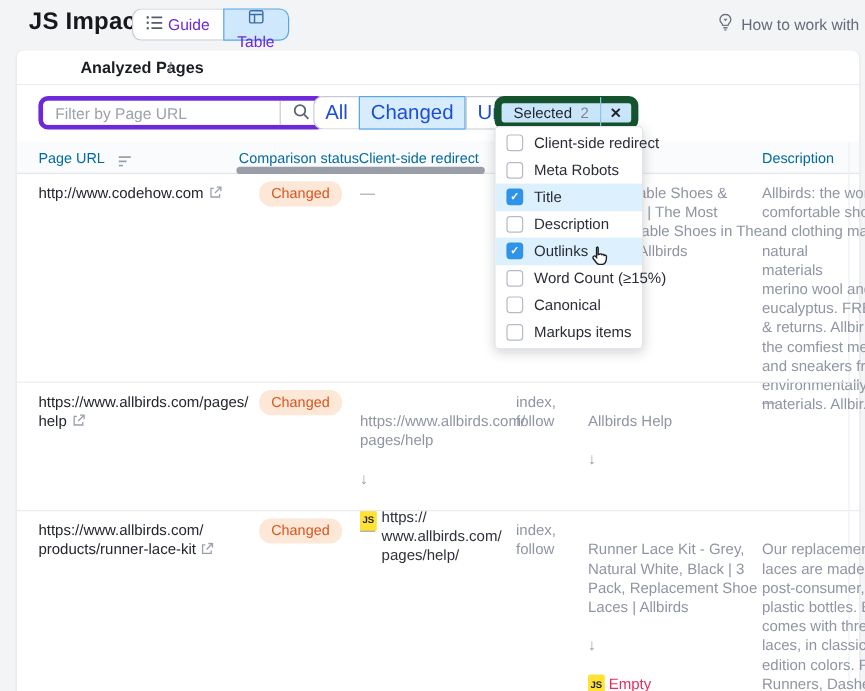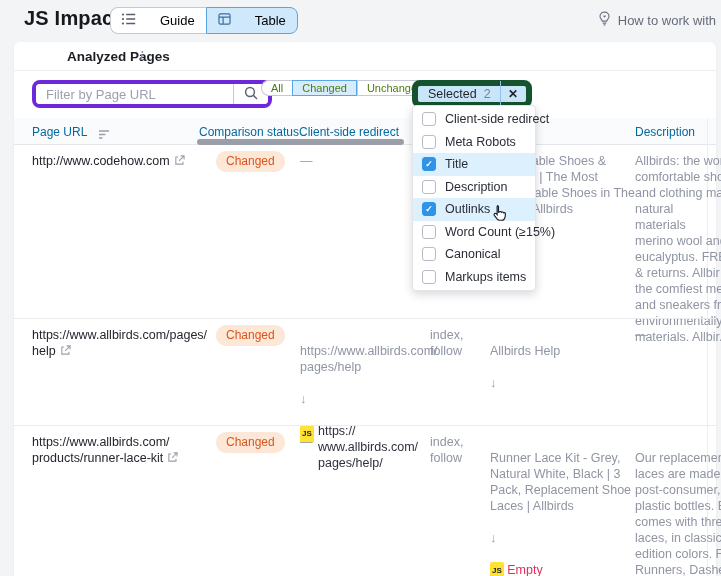--- a/index.html
+++ b/index.html
@@ -3,42 +3,42 @@
 <meta charset="utf-8">
 <style>
   * { margin:0; padding:0; box-sizing:border-box; }
   html,body { width:721px; height:576px; overflow:hidden; }
   body { position:relative; background:#f3f4f6; font-family:"Liberation Sans",sans-serif; color:#262932; }
 
   
   .topbar { position:absolute; left:0; top:0; width:721px; height:42px; }
   .app-title { position:absolute; left:24px; top:7px; font-size:20px; font-weight:bold; color:#17181d; letter-spacing:.2px; }
   .toggle { position:absolute; left:110px; top:7px; display:flex; height:27px; }
-  .tbtn { display:flex; align-items:center; gap:24px; padding:0 11px; font-size:13px; color:#000000;
+  .tbtn { display:flex; align-items:center; gap:4px; padding:0 11px; font-size:13px; color:#6d28d9;
           background:#fff; border:1px solid #c6c9d1; cursor:pointer; font-family:inherit;justify-content:space-between; }
   .tbtn:first-child { border-radius:8px 0 0 8px; border-right:none; }
   .tbtn:last-child { border-radius:0 8px 8px 0; }
-  .tbtn.active { background:#cfe8fb; border:1px solid #57a6e6; }
+  .tbtn.active { background:#cfe8fb; border:1px solid #57a6e6;flex-direction:column; }
   .help { position:absolute; right:5px; top:11px; display:flex; align-items:center; gap:6px; font-size:13px; color:#666b7a; cursor:pointer; }
 
   
   .card { position:absolute; left:14px; top:42px; width:702px; height:560px; background:#fff;
           border-radius:6px; box-shadow:0 1px 2px rgba(24,28,40,.08); }
   .panel-head { position:absolute; left:0; top:0; right:0; height:29px; border-bottom:1px solid #eceef1; }
   .panel-title { position:absolute; left:18px; top:7px; font-size:13.5px; font-weight:bold; color:#1b1d24;margin-left:35px; }
   .info { position:absolute; left:126px; top:7px; font-size:12px; color:#8b90a0; font-family:"Liberation Serif",serif; font-style:italic; font-weight:bold; }
 
   
   .searchbox { position:absolute; left:18px; top:38px; width:240px; height:28px; display:flex;
                border:4px solid #6d28d9; border-radius:8px; background:#fff; overflow:hidden; }
   .searchbox input { flex:1; border:none; outline:none; padding:0 10px; font-size:13px; color:#262932; font-family:inherit; }
   .searchbox input::placeholder { color:#9ba1ae; }
   .search-btn { width:35px; border:none; border-left:1px solid #c6c9d1; background:#fff; display:flex; align-items:center; justify-content:center; cursor:pointer; }
   .seg { position:absolute; left:247px; top:38px; height:28px; display:flex; }
-  .seg button { height:16px; padding:0 9px; font-size:11px; color:#4d7c0f; background:#fff; border:1px solid #c6c9d1;
+  .seg button { height:28px; padding:0 9px; font-size:17px; color:#1d4ed8; background:#fff; border:1px solid #c6c9d1;
                 border-right:none; cursor:pointer; font-family:inherit; }
   .seg button:first-child { border-radius:8px 0 0 8px; }
   .seg button:last-child { border-radius:0 8px 8px 0; border-right:1px solid #c6c9d1; }
   .seg button.active { background:#d7ecfc; border:1px solid #57a6e6; border-right:1px solid #57a6e6; }
   .selected-pill { position:absolute; left:398px; top:38px; height:28px; display:flex; align-items:center;
                    background:#c9e5fa; border:6px solid #14532d; border-radius:8px; padding:0 0 0 10px; cursor:pointer; }
   .selected-pill .lbl { font-size:12.5px; color:#1f222b; }
   .selected-pill .cnt { font-size:12.5px; color:#7b8294; margin:0 9px 0 7px; }
   .selected-pill .x { display:flex; align-items:center; justify-content:center; width:26px; height:26px;
                       border-left:1px solid #8fc1ed; font-size:12px; font-weight:bold; color:#1f222b; }

